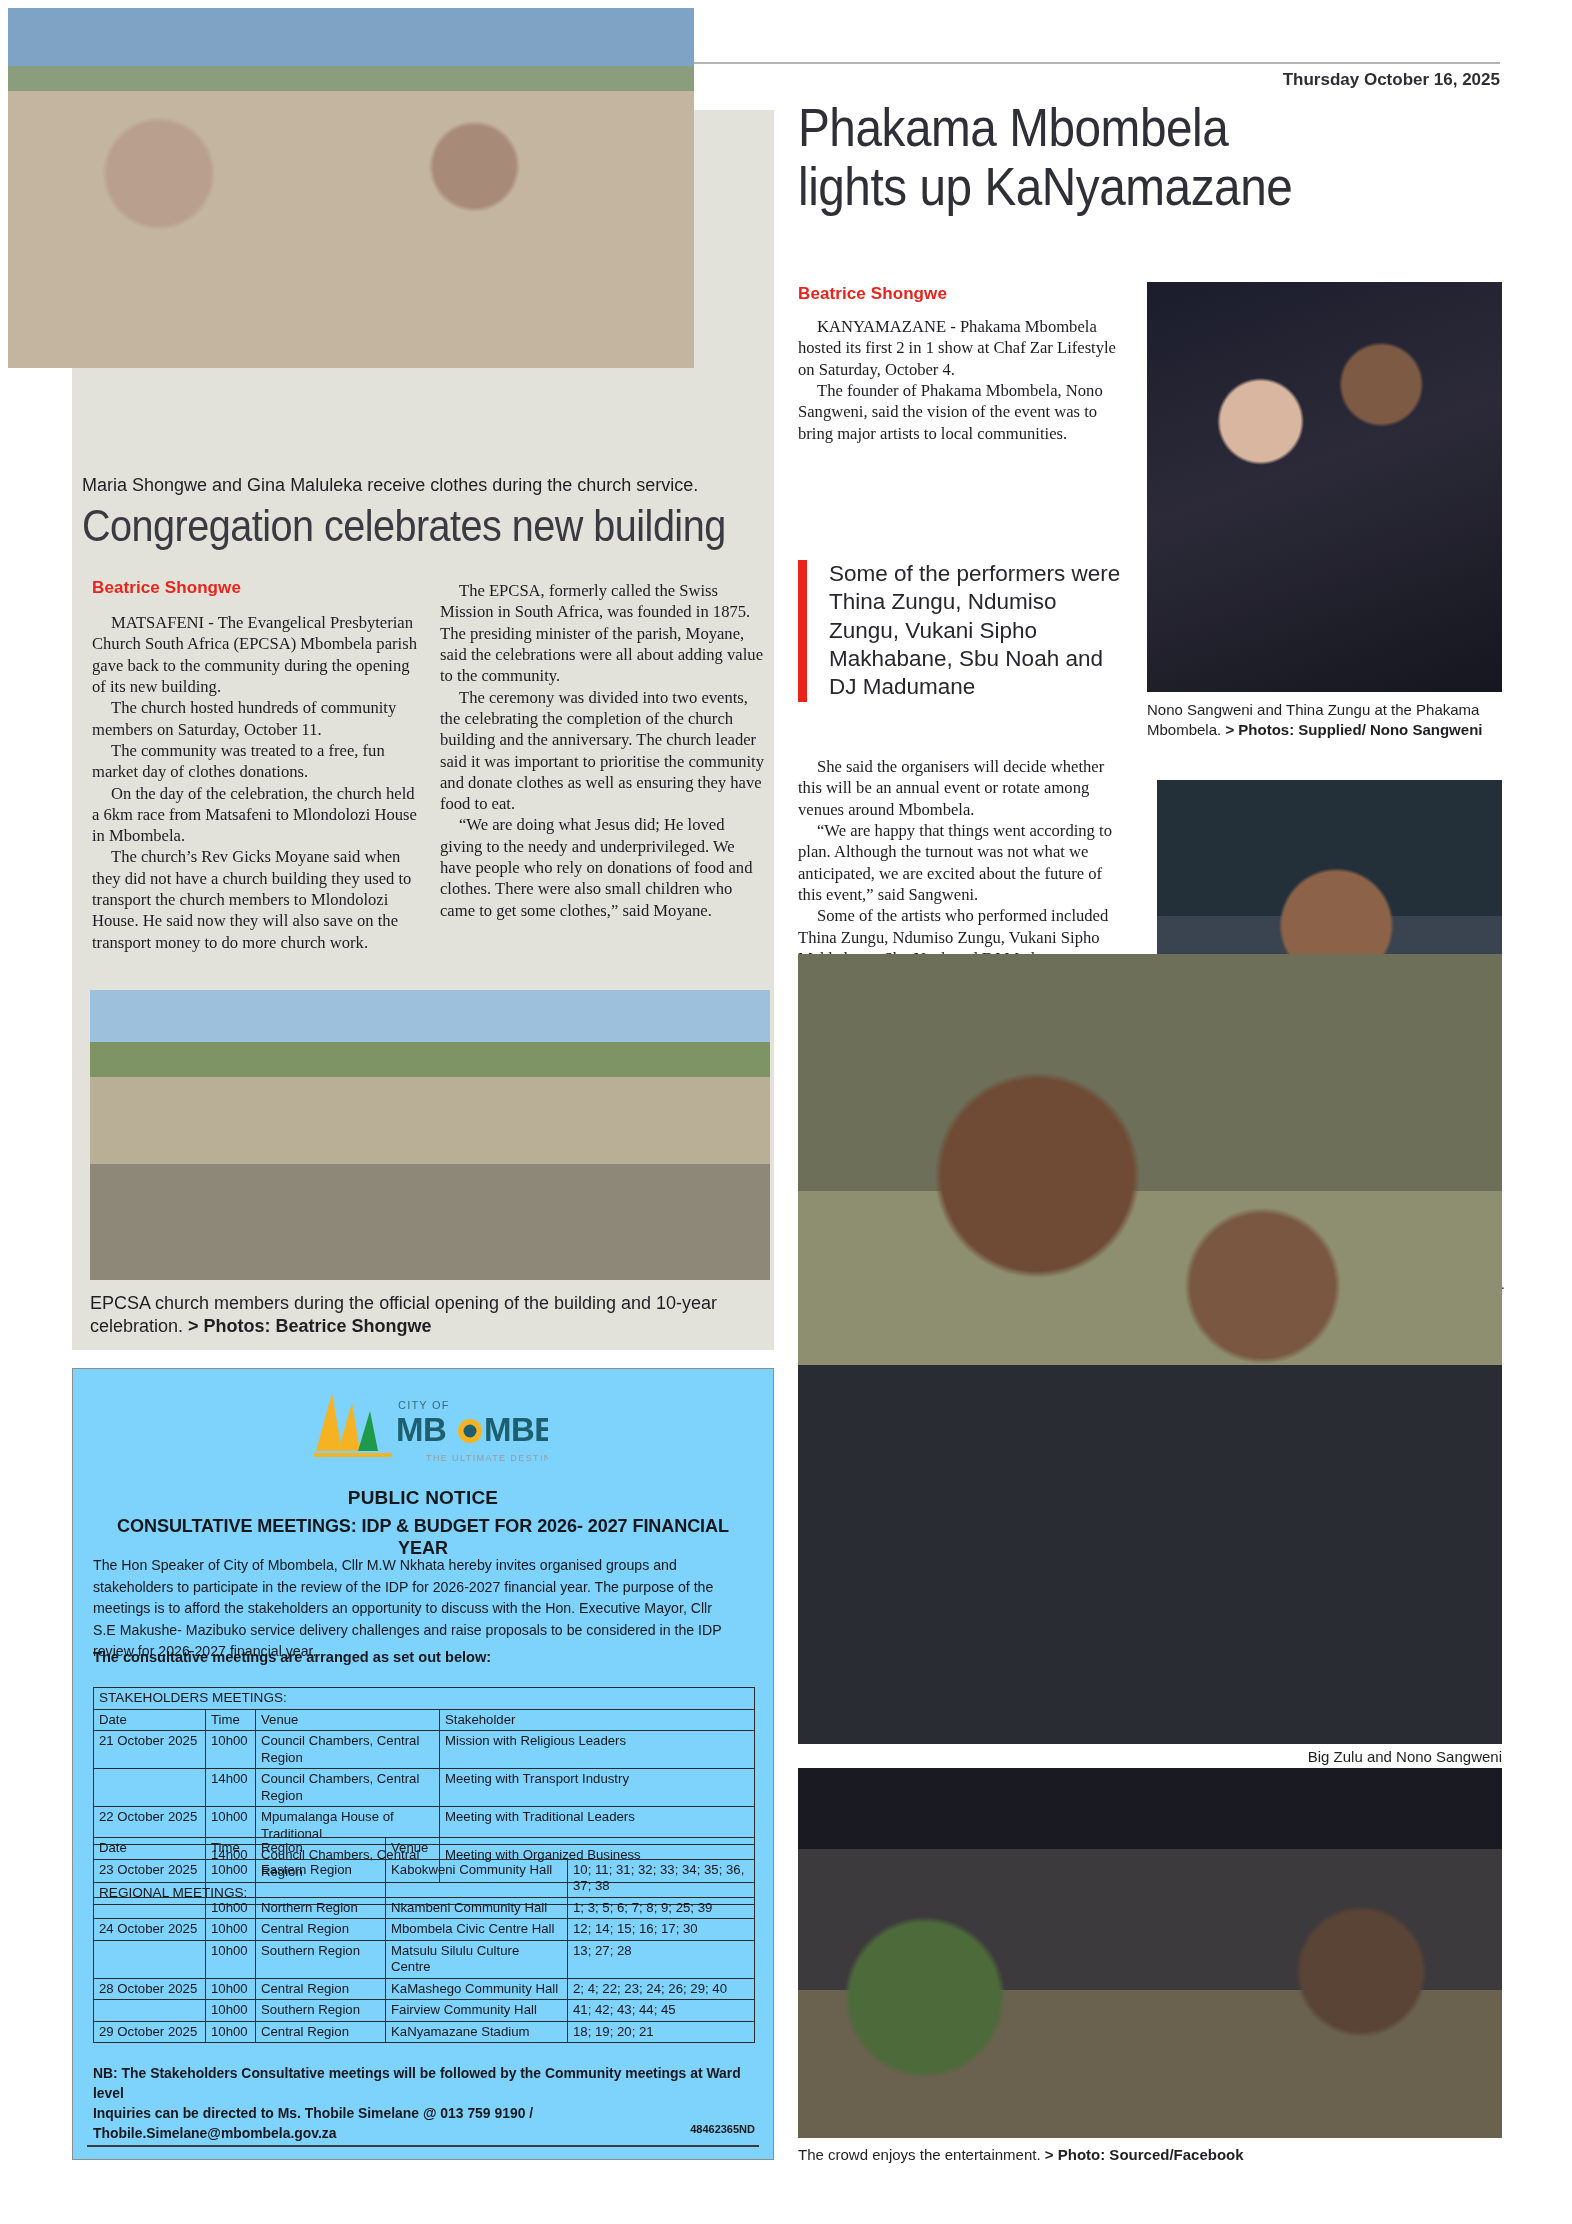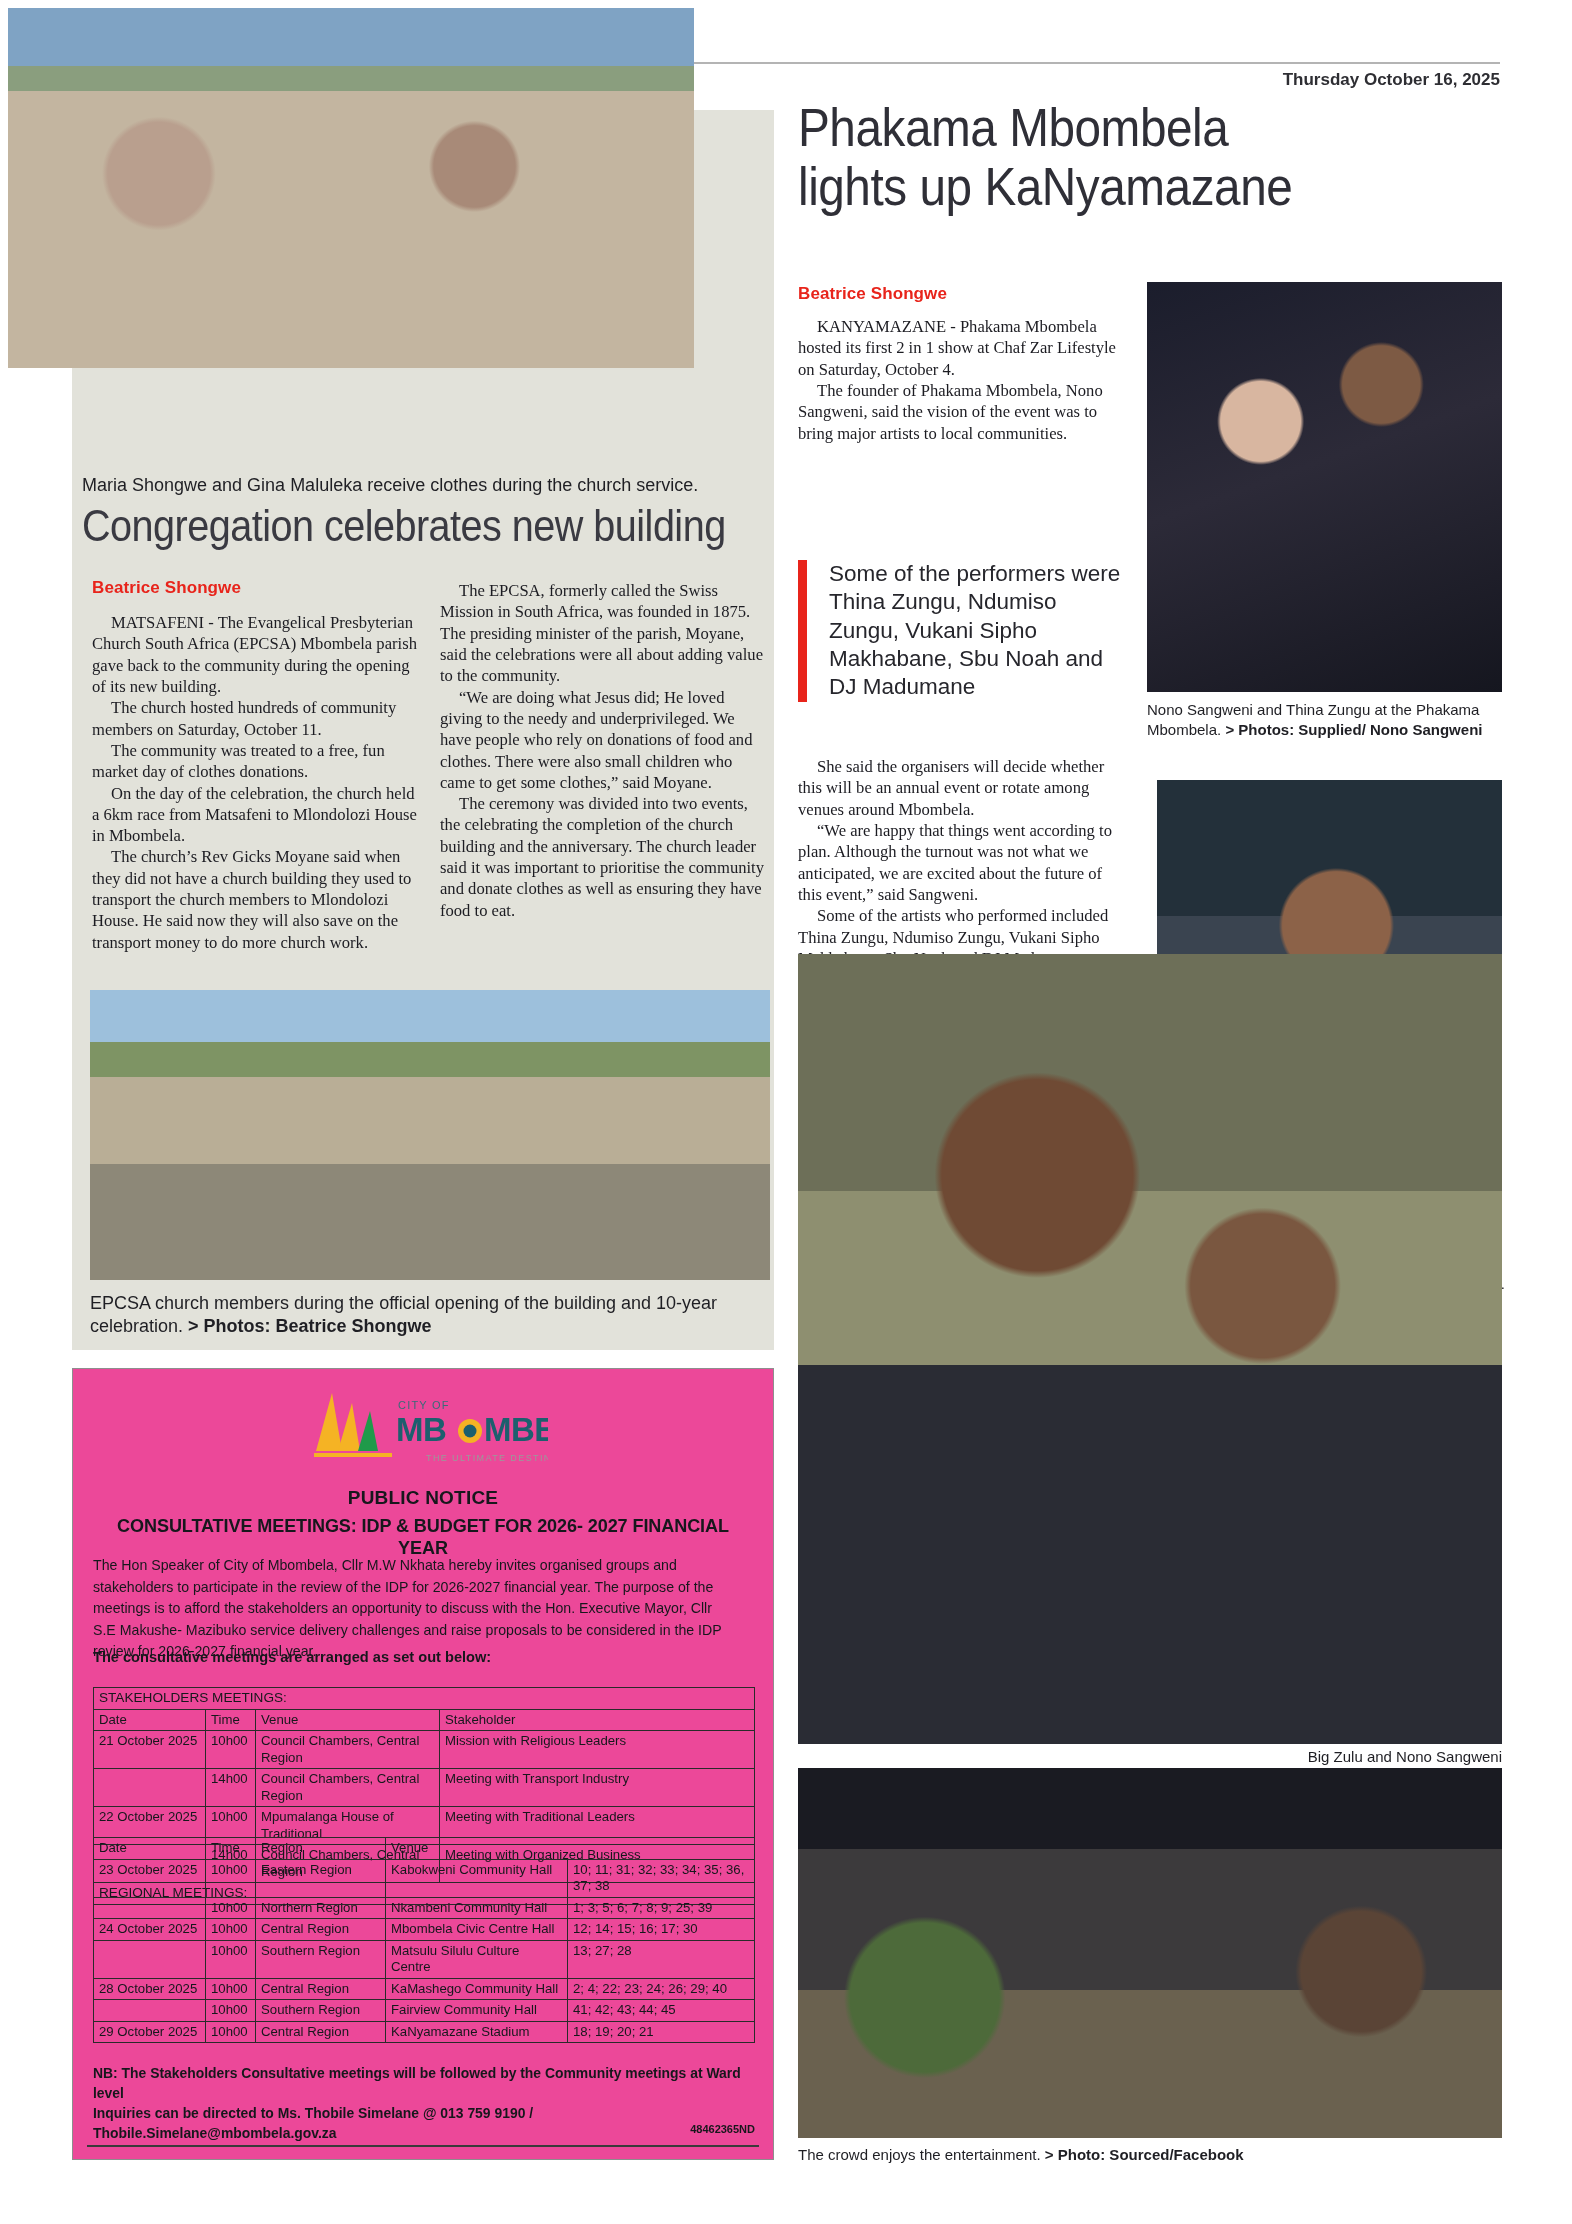--- a/index.html
+++ b/index.html
@@ -60,21 +60,21 @@
   .body-serif p { text-indent:19px; }
   .col-l1 { position:absolute; left:92px; top:612px; width:325px; }
   .col-l2 { position:absolute; left:440px; top:580px; width:325px; }
   .photo-mid { position:absolute; left:90px; top:990px; width:680px; height:290px; }
   .cap-mid { left:90px; top:1292px; width:640px; }
   .cap-mid b { font-weight:bold; }
 
   
   .notice {
     position:absolute; left:72px; top:1368px; width:702px; height:792px;
-    background:#ec4899; border:1px solid #8e8e8e;
+    background:#7dd3fc; border:1px solid #8e8e8e;
   }
   .logo-wrap { position:absolute; left:50%; top:20px; transform:translateX(-50%);
                width:250px; height:82px; }
   .notice-h1 {
     position:absolute; left:0; top:118px; width:100%; text-align:center;
     font-size:19px; font-weight:bold; color:#17171c; letter-spacing:.2px;
   }
   .notice-h2 {
     position:absolute; left:0; top:146px; width:100%; text-align:center;
     font-size:19px; font-weight:bold; color:#17171c; letter-spacing:-.1px;
@@ -191,22 +191,22 @@
 
   <div class="body-serif col-l1">
     <p>MATSAFENI - The Evangelical Presbyterian Church South Africa (EPCSA) Mbombela parish gave back to the community during the opening of its new building.</p>
     <p>The church hosted hundreds of community members on Saturday, October 11.</p>
     <p>The community was treated to a free, fun market day of clothes donations.</p>
     <p>On the day of the celebration, the church held a 6km race from Matsafeni to Mlondolozi House in Mbombela.</p>
     <p>The church’s Rev Gicks Moyane said when they did not have a church building they used to transport the church members to Mlondolozi House. He said now they will also save on the transport money to do more church work.</p>
   </div>
   <div class="body-serif col-l2">
     <p>The EPCSA, formerly called the Swiss Mission in South Africa, was founded in 1875. The presiding minister of the parish, Moyane, said the celebrations were all about adding value to the community.</p>
+    <p>The ceremony was divided into two events, the celebrating the completion of the church building and the anniversary. The church leader said it was important to prioritise the community and donate clothes as well as ensuring they have food to eat.</p>
     <p>“We are doing what Jesus did; He loved giving to the needy and underprivileged. We have people who rely on donations of food and clothes. There were also small children who came to get some clothes,” said Moyane.</p>
-    <p>The ceremony was divided into two events, the celebrating the completion of the church building and the anniversary. The church leader said it was important to prioritise the community and donate clothes as well as ensuring they have food to eat.</p>
   </div>
 
   <div class="photo photo-mid ph2"></div>
   <div class="cap-sm cap-mid"><span>EPCSA church members during the official opening of the building and 10-year celebration. </span><b>&gt; Photos: Beatrice Shongwe</b></div>
 
   <div class="notice">
 
     <div class="logo-wrap">
       <svg width="250" height="82" viewBox="0 0 250 82">
         <polygon points="18,62 34,4 44,62" fill="#f5b324"></polygon>

